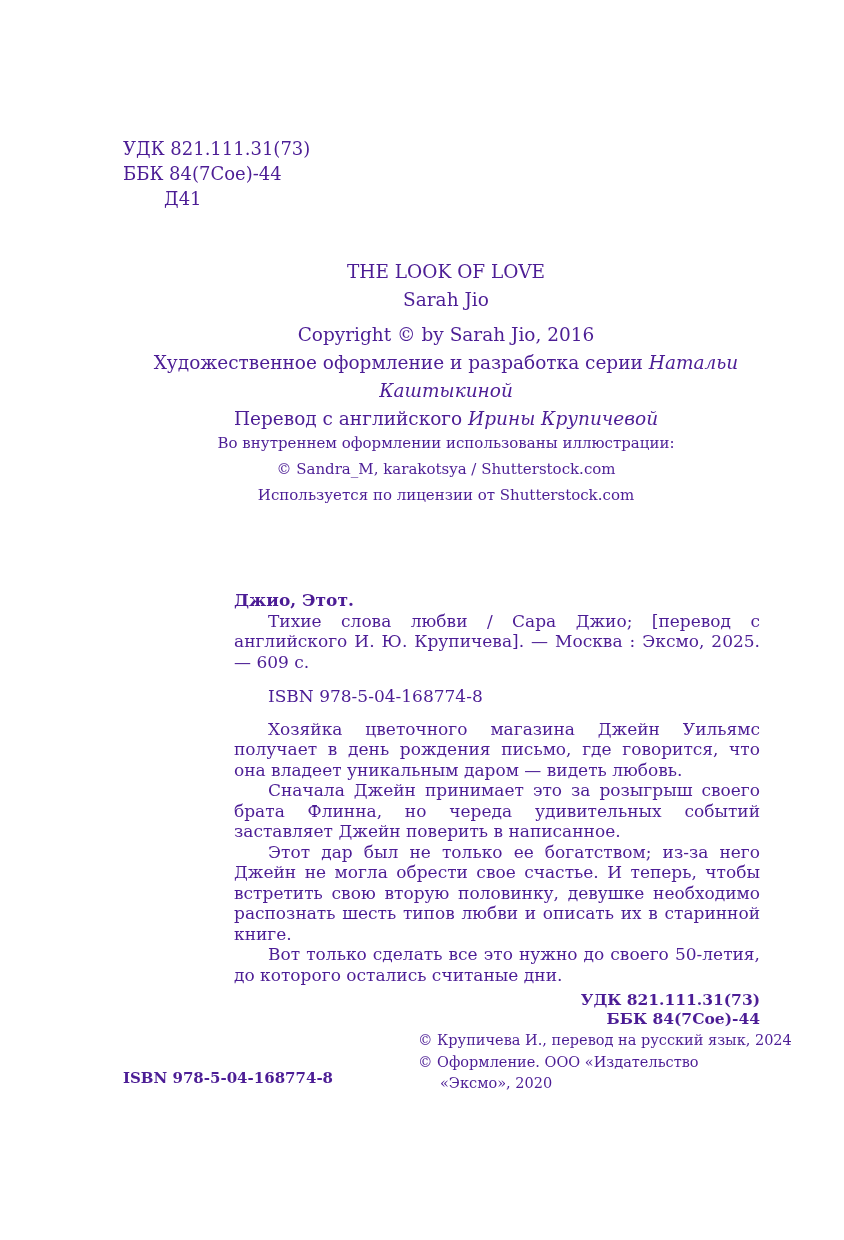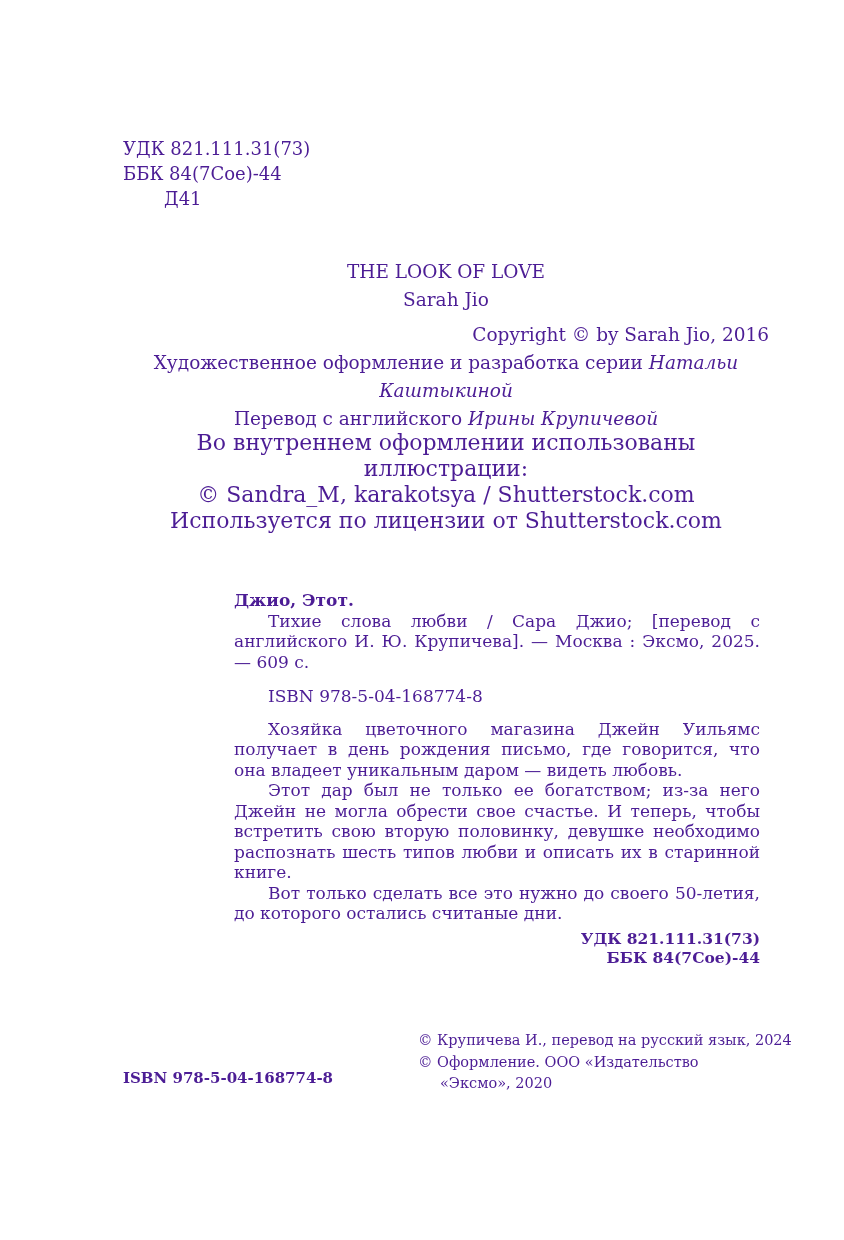--- a/index.html
+++ b/index.html
@@ -31,31 +31,31 @@
   
   .title-block {
     position: absolute;
     left: 123px;
     top: 258px;
     width: 646px;
     text-align: center;
     font-size: 18.5px;
     line-height: 28px;
   }
-  .title-block .copyright-line { margin-top: 7px; text-align: right; }
+  .title-block .copyright-line { margin-top: 7px; }
   .title-block i { font-style: italic; }
 
   
   .illustration-block {
     position: absolute;
     left: 123px;
     top: 430px;
     width: 646px;
     text-align: center;
-    font-size: 22px;
+    font-size: 15px;
     line-height: 26px;
   }
 
   
   .catalog-card {
     position: absolute;
     left: 234px;
     top: 590px;
     width: 526px;
     font-size: 17px;
@@ -136,20 +136,21 @@
     <div>Во внутреннем оформлении использованы иллюстрации:</div>
     <div>© Sandra_M, karakotsya / Shutterstock.com</div>
     <div>Используется по лицензии от Shutterstock.com</div>
   </div>
 
   <div class="catalog-card">
     <div class="card-author">Джио, Этот.</div>
     <p class="card-entry">Тихие слова любви / Сара Джио; [перевод с английского И. Ю. Крупичева]. — Москва : Эксмо, 2025. — 609 с.</p>
     <div class="card-isbn">ISBN 978-5-04-168774-8</div>
     <p class="annot">Хозяйка цветочного магазина Джейн Уильямс получает в день рождения письмо, где говорится, что она владеет уникальным даром — видеть любовь.</p>
+    <p class="annot">Сначала Джейн принимает это за розыгрыш своего брата Флинна, но череда удивительных событий заставляет Джейн поверить в написанное.</p>
     <p class="annot">Этот дар был не только ее богатством; из-за него Джейн не могла обрести свое счастье. И теперь, чтобы встретить свою вторую половинку, девушке необходимо распознать шесть типов любви и описать их в старинной книге.</p>
     <p class="annot">Вот только сделать все это нужно до своего 50-летия, до которого остались считаные дни.</p>
     <div class="codes-right">
       <div>УДК 821.111.31(73)</div>
       <div>ББК 84(7Сое)-44</div>
     </div>
   </div>
 
   <div class="footer-copyrights">
     <div>© Крупичева И., перевод на русский язык, 2024</div>

